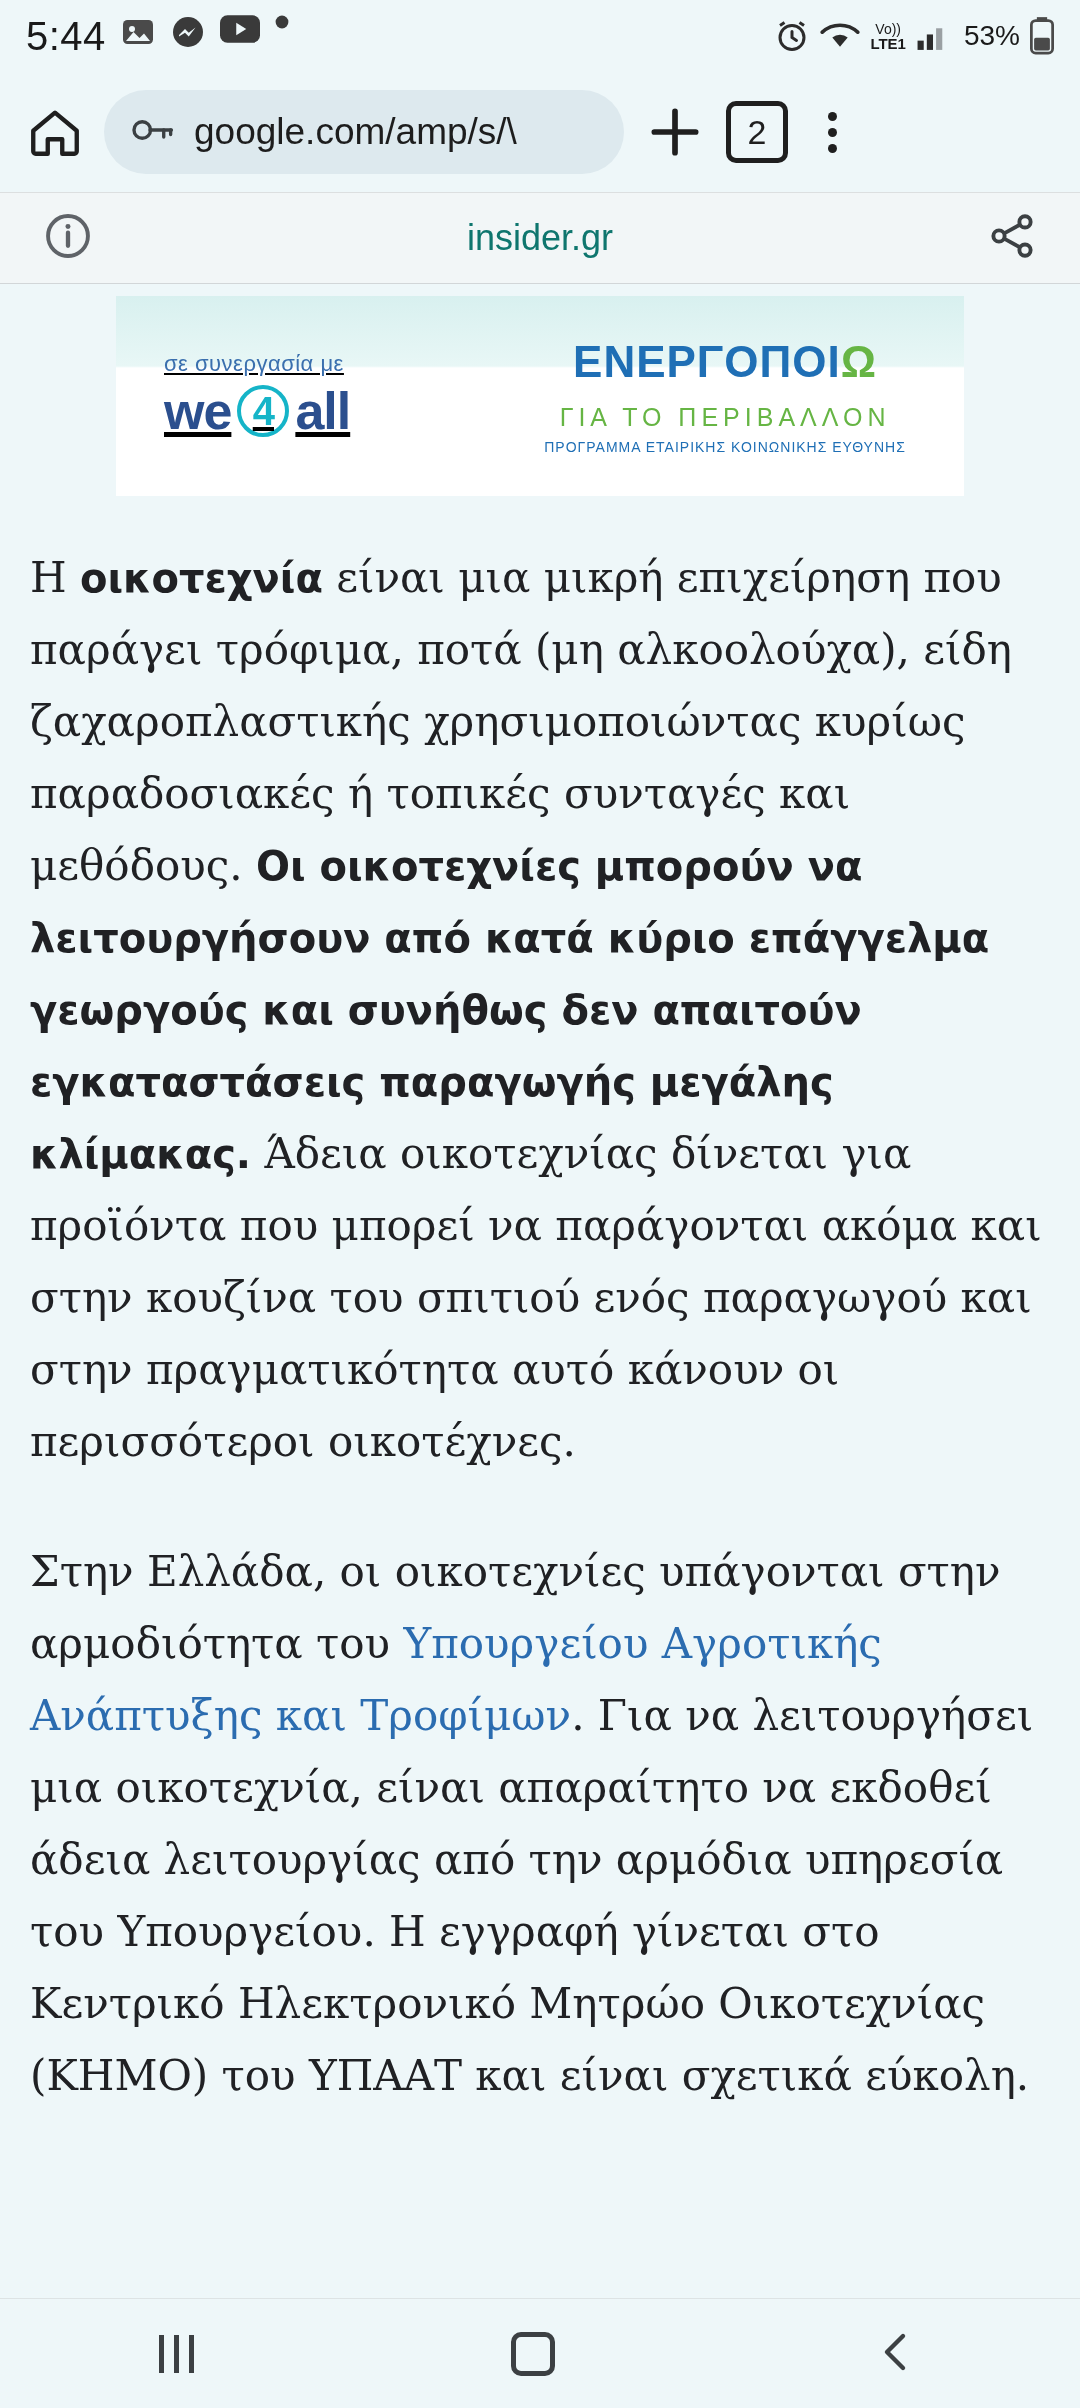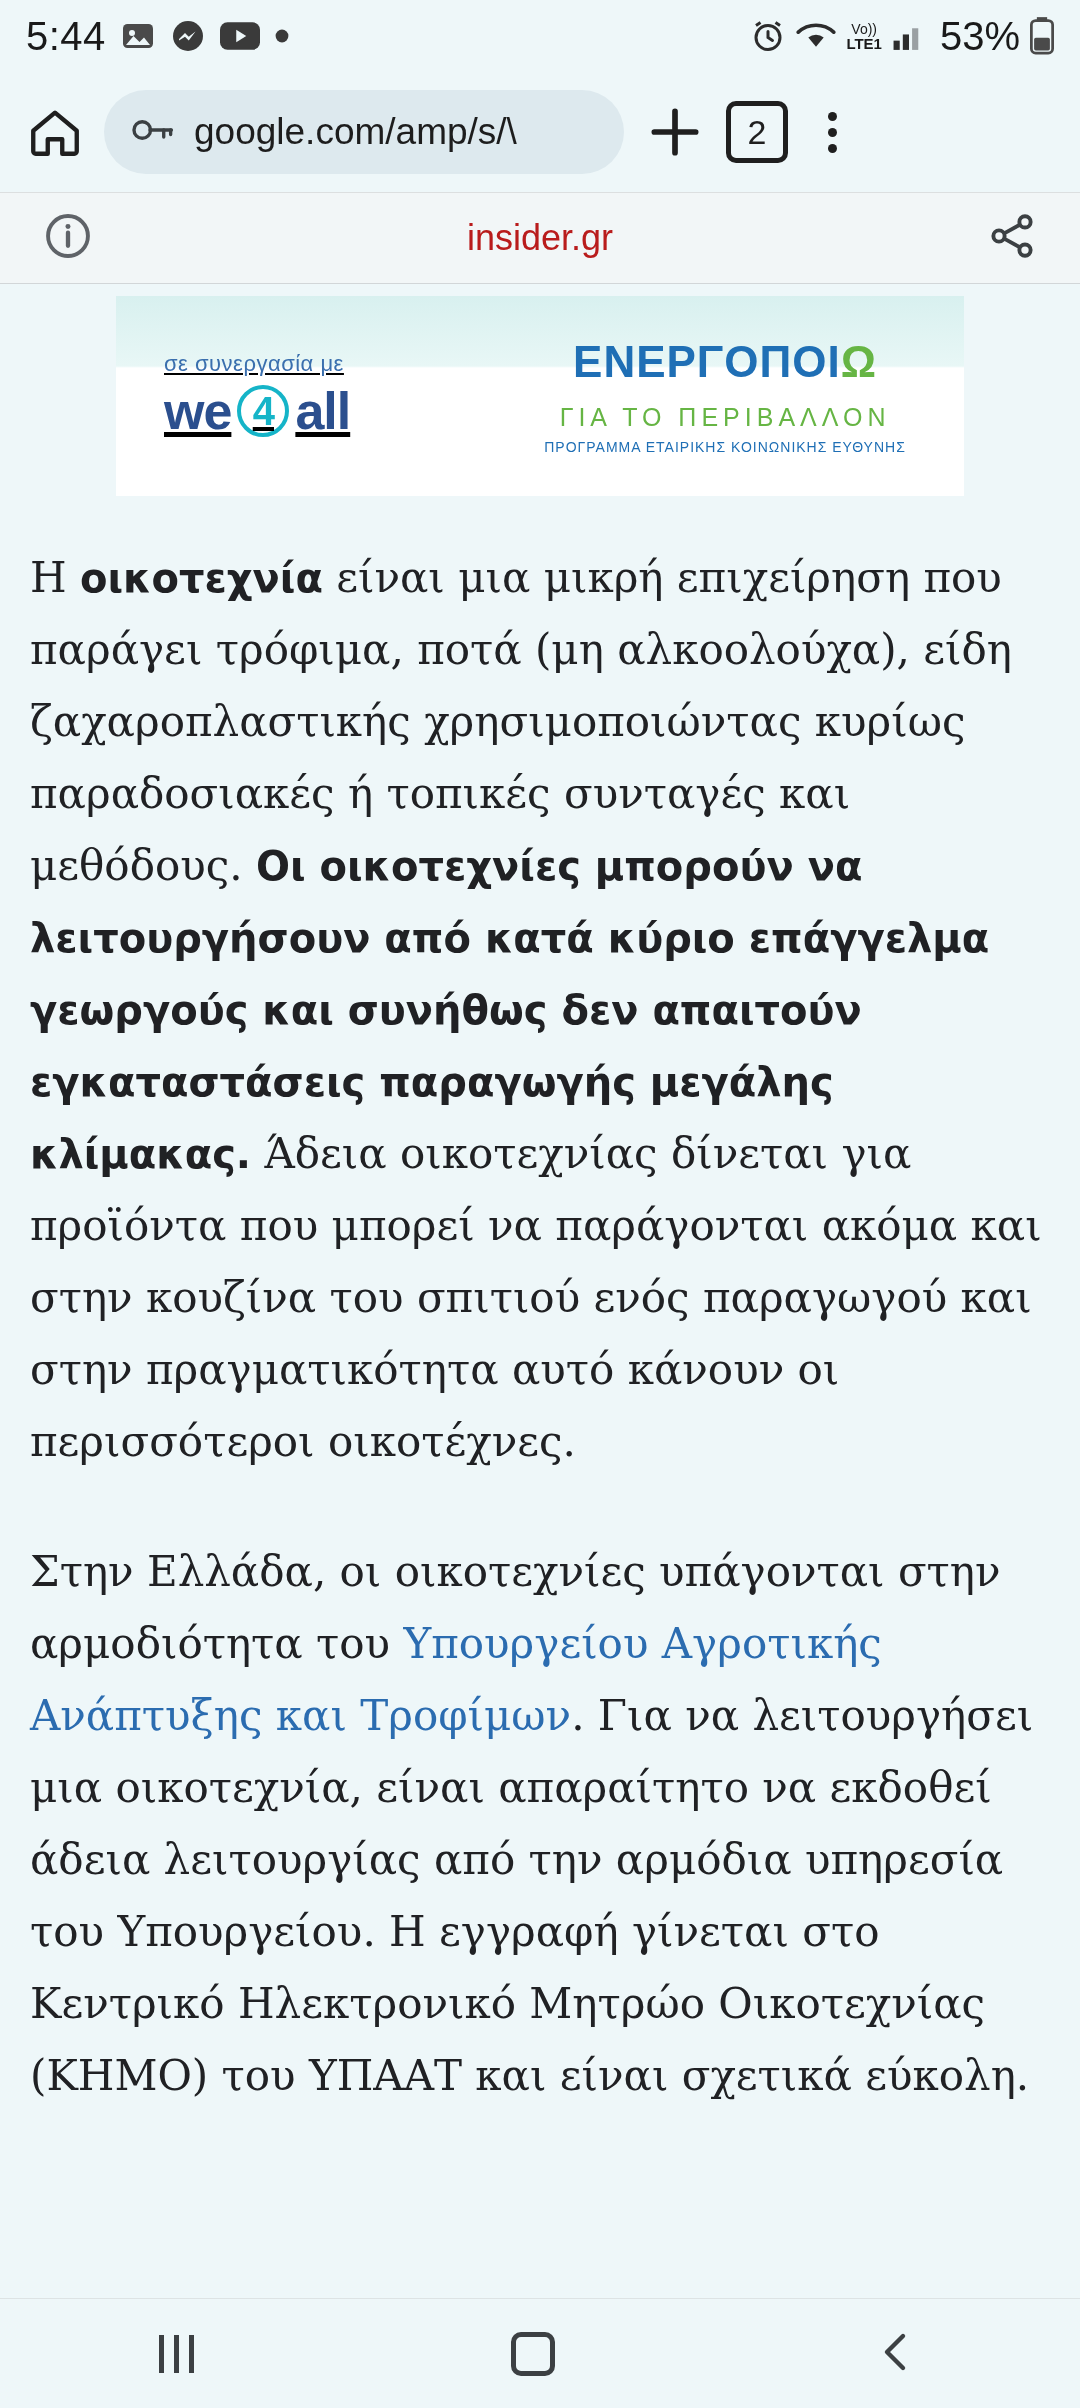--- a/index.html
+++ b/index.html
@@ -23,38 +23,38 @@
   .status-bar {
     height: 72px;
     background: #eef7f9;
     display: flex;
     align-items: center;
     padding: 0 26px;
     flex: 0 0 auto;
   }
   .status-left {
     display: flex;
-    align-items: center;
+    align-items: flex-start;
     gap: 14px;
   }
   .clock {
     font-size: 40px;
     color: #1a1a1a;
     letter-spacing: 0.5px;
     font-family: "Liberation Sans", sans-serif;
   }
   .status-icon { display: inline-flex; align-items: center; justify-content: center; }
   .status-spacer { flex: 1 1 auto; }
   .status-right {
     display: flex;
     align-items: center;
     gap: 10px;
   }
   .battery-text {
-    font-size: 40px;
+    font-size: 28px;
     color: #1a1a1a;
     margin-left: 4px;
   }
   .lte-stack {
     display: flex;
     flex-direction: column;
     align-items: center;
     line-height: 1;
   }
   .lte-top { font-size: 14px; color: #1a1a1a; }
@@ -113,21 +113,21 @@
     border-bottom: 1px solid #d2d6d8;
     display: flex;
     align-items: center;
     padding: 0 42px;
     flex: 0 0 auto;
   }
   .amp-domain {
     flex: 1 1 auto;
     text-align: center;
     font-size: 36px;
-    color: #b91c1c;
+    color: #0f766e;
     font-family: "Liberation Sans", sans-serif;
   }
 
   
   .content {
     flex: 1 1 auto;
     background: #eef7f9;
     overflow: hidden;
     position: relative;
   }

